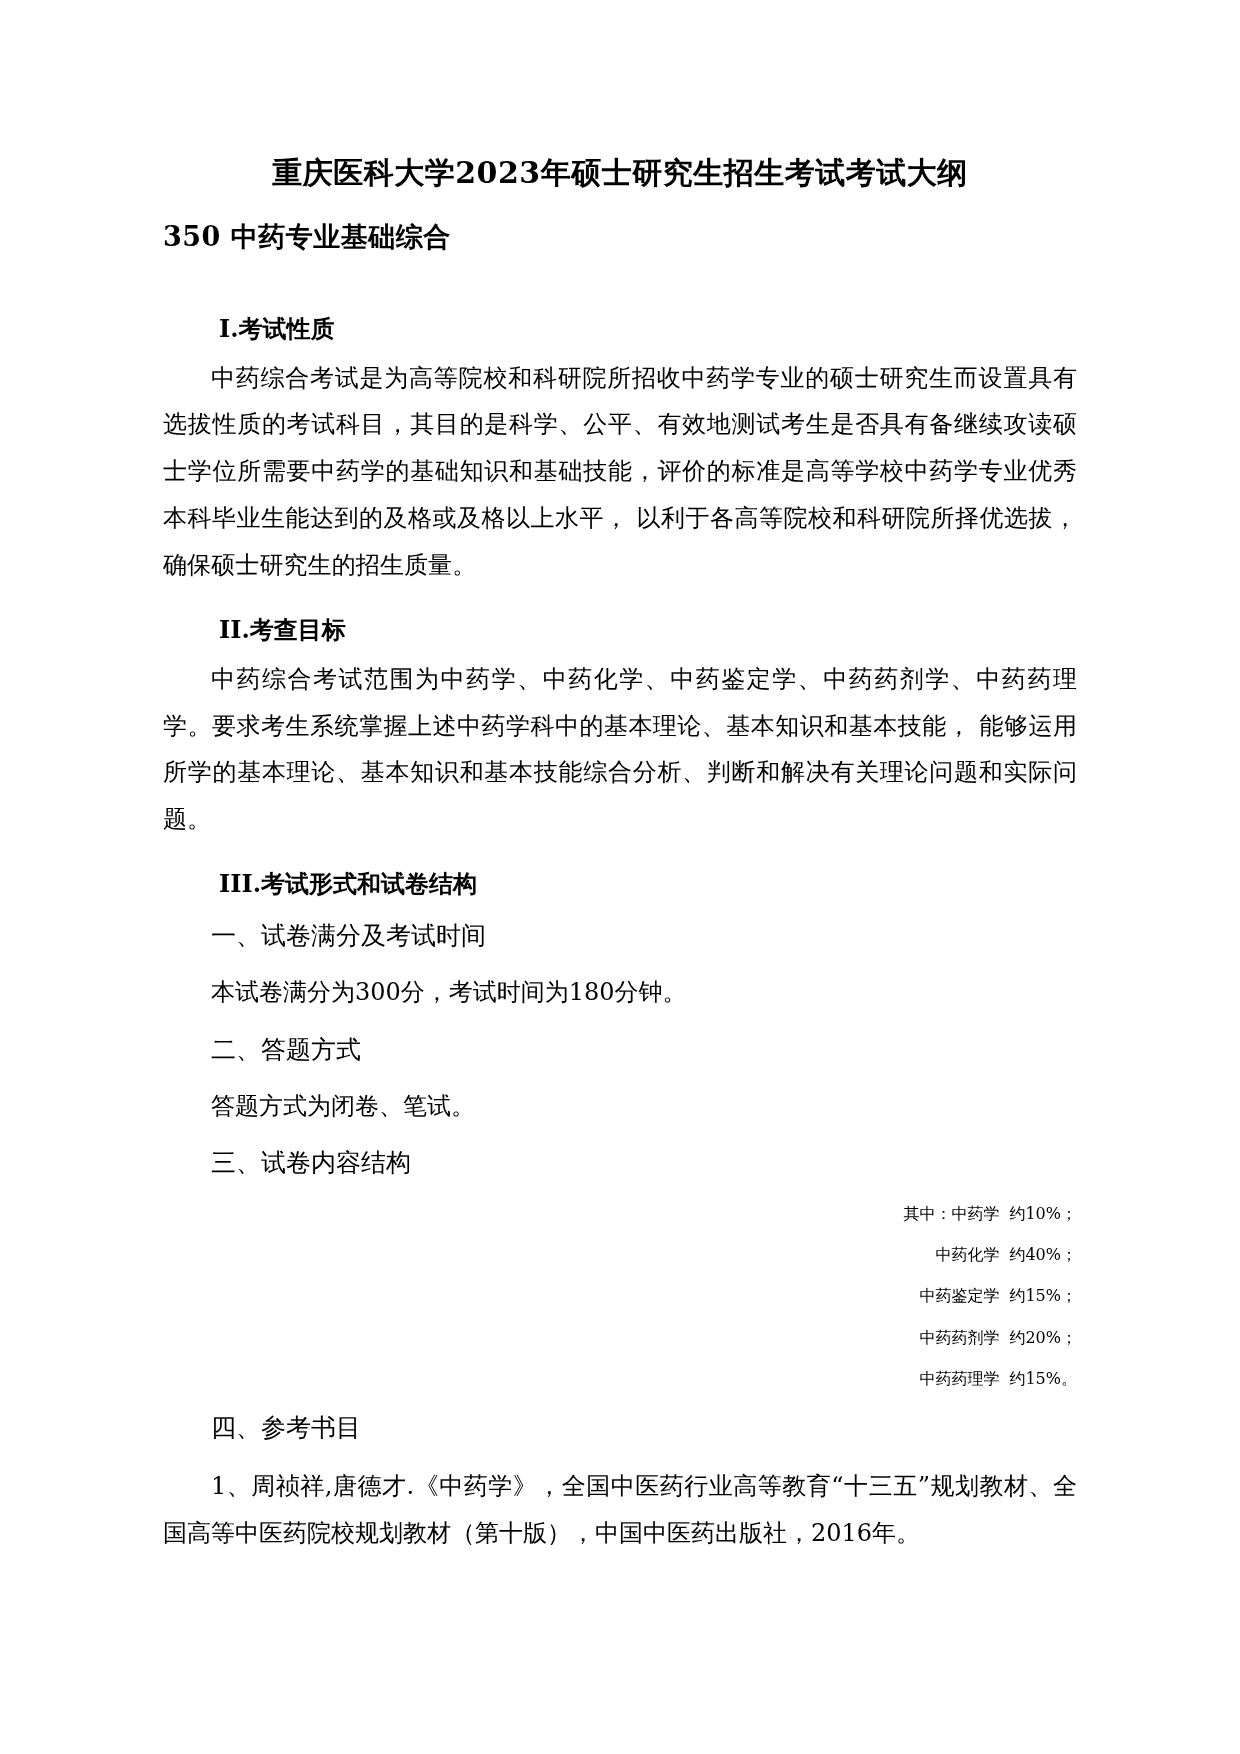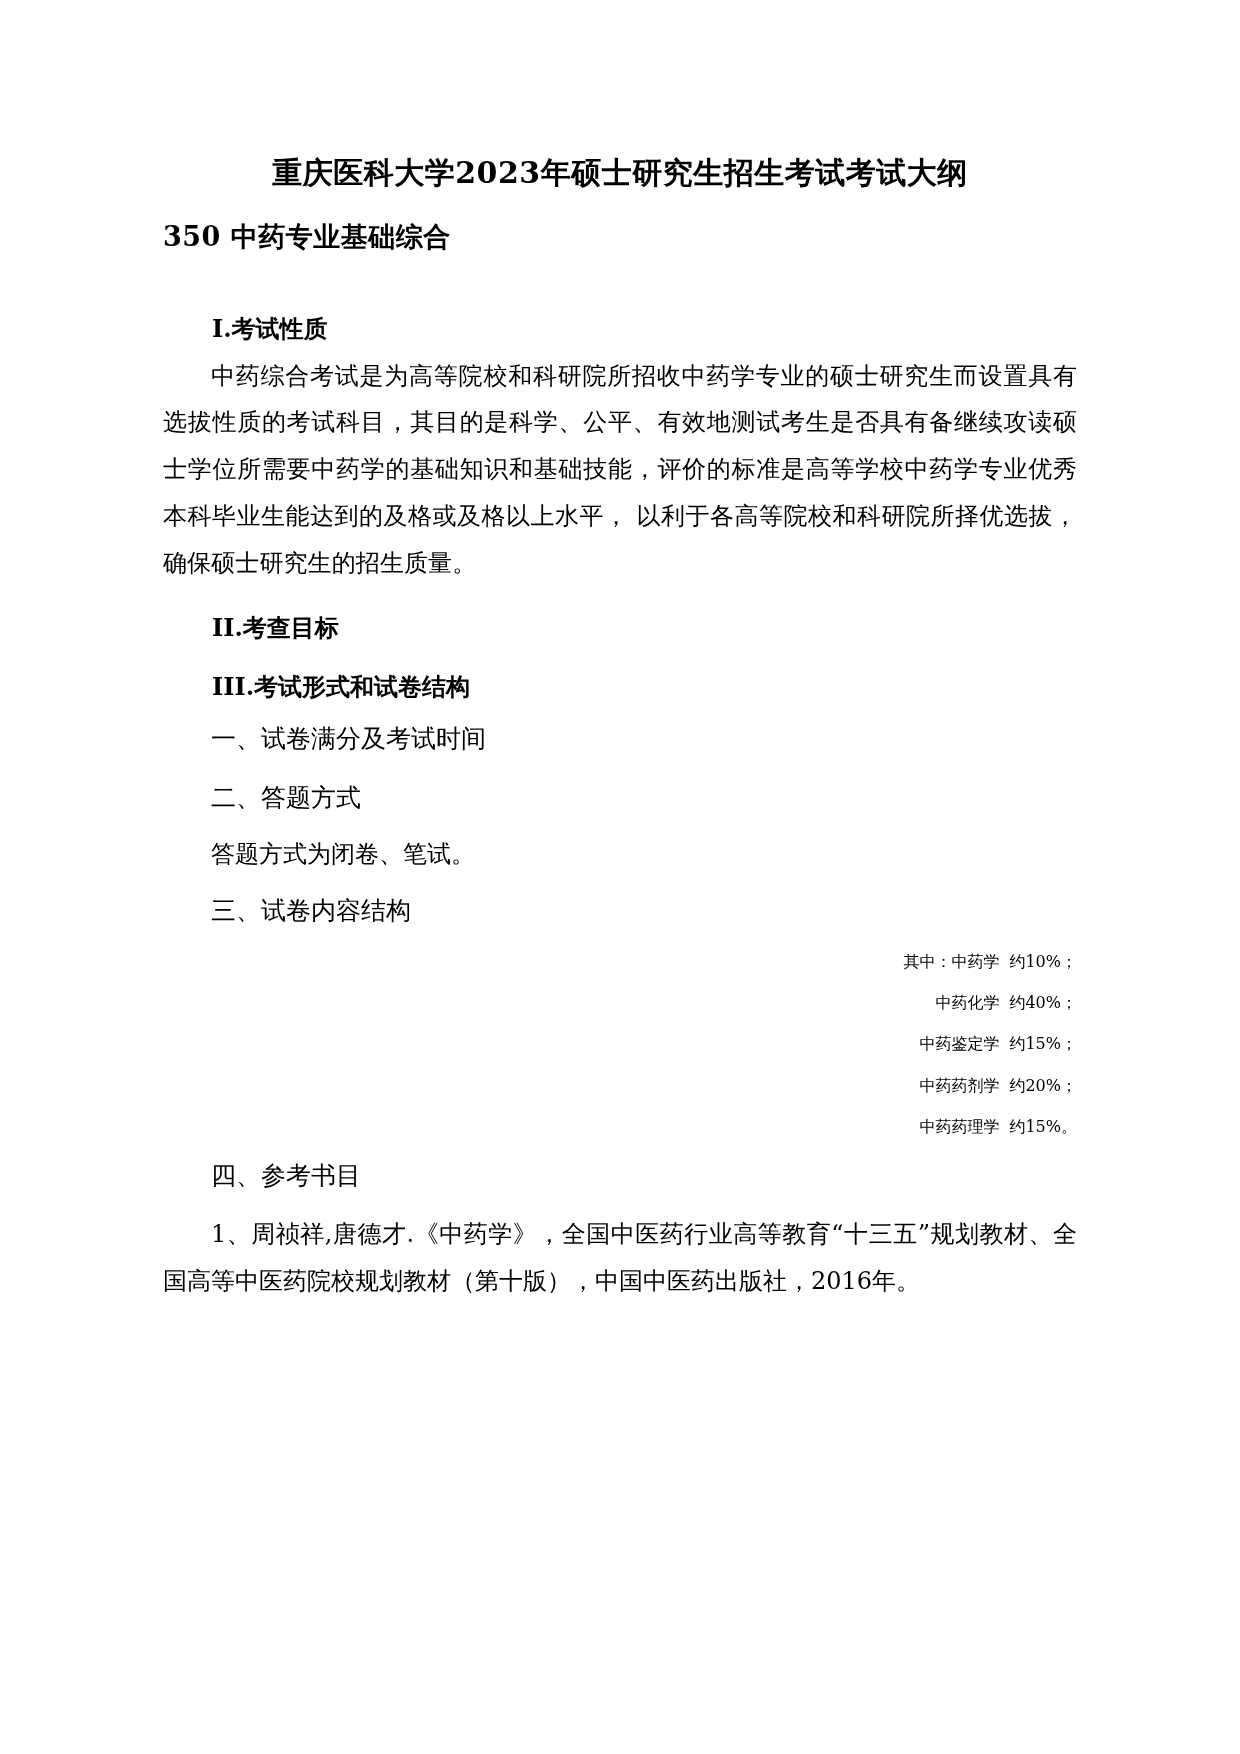--- a/index.html
+++ b/index.html
@@ -35,21 +35,21 @@
     font-size: 27px;
     font-weight: bold;
     letter-spacing: 0.5px;
     line-height: 1.5;
     margin: 22px 0 0 0;
   }
   .section-heading {
     font-size: 24px;
     font-weight: bold;
     line-height: 1.55;
-    margin: 1px;
+    margin: 8px;
     text-indent: 48px;
   }
   .section-heading.first {
     margin-top: 52px;
   }
   .section-heading.spaced {
     margin-top: 22px;
   }
   .para {
     font-size: 24px;
@@ -104,24 +104,26 @@
 
 <div class="page">
 
   <h1 class="doc-title">重庆医科大学2023年硕士研究生招生考试考试大纲</h1>
   <h2 class="doc-subtitle">350 中药专业基础综合</h2>
 
   <h3 class="section-heading first">I.考试性质</h3>
   <p class="para">中药综合考试是为高等院校和科研院所招收中药学专业的硕士研究生而设置具有选拔性质的考试科目，其目的是科学、公平、有效地测试考生是否具有备继续攻读硕士学位所需要中药学的基础知识和基础技能，评价的标准是高等学校中药学专业优秀本科毕业生能达到的及格或及格以上水平， 以利于各高等院校和科研院所择优选拔，确保硕士研究生的招生质量。</p>
 
   <h3 class="section-heading spaced">II.考查目标</h3>
+  <p class="para">中药综合考试范围为中药学、中药化学、中药鉴定学、中药药剂学、中药药理学。要求考生系统掌握上述中药学科中的基本理论、基本知识和基本技能， 能够运用所学的基本理论、基本知识和基本技能综合分析、判断和解决有关理论问题和实际问题。</p>
 
   <h3 class="section-heading spaced">III.考试形式和试卷结构</h3>
 
   <p class="sub-heading">一、试卷满分及考试时间</p>
+  <p class="plain-line">本试卷满分为300分，考试时间为180分钟。</p>
 
   <p class="sub-heading">二、答题方式</p>
   <p class="plain-line">答题方式为闭卷、笔试。</p>
 
   <p class="sub-heading">三、试卷内容结构</p>
 
   <p class="pct-line first-pct">
     <span class="pct-label">其中：</span><span class="pct-label">中药学</span><span class="pct-value">约10%；</span>
   </p>
   <p class="pct-line">

